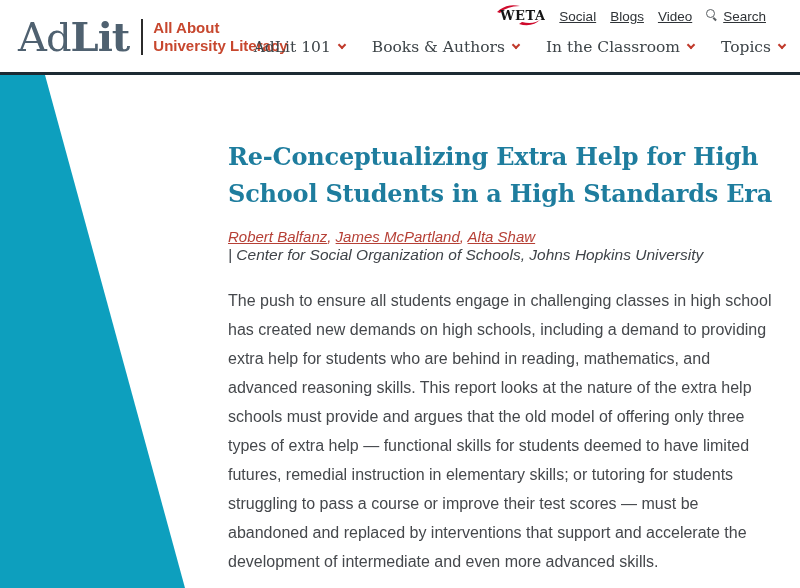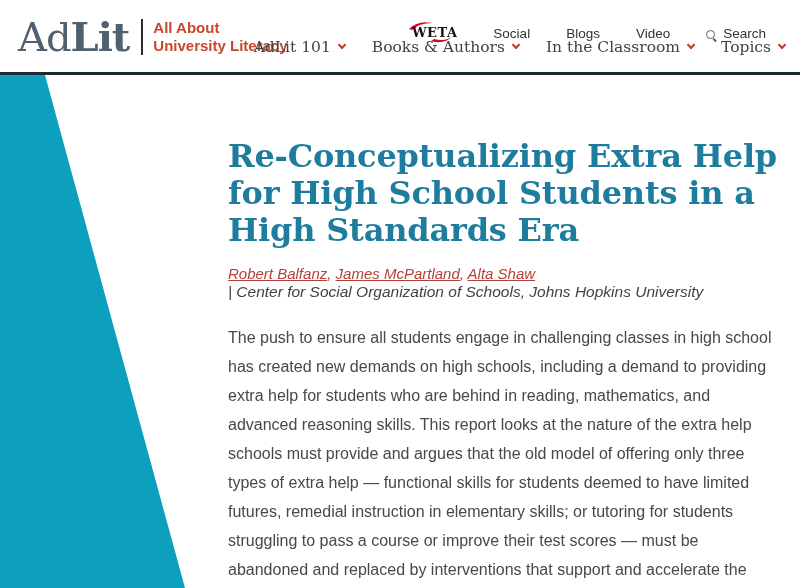--- a/index.html
+++ b/index.html
@@ -12,24 +12,24 @@
             background:#fff; border-bottom:3px solid #1c2a33; z-index:2; }
 
   .logo-group { position:absolute; left:18px; top:16px; display:flex; align-items:center; }
   .logo-word { font-family:"DejaVu Serif", serif; font-size:40px; line-height:41px;
                color:#4f6170; letter-spacing:-1px; }
   .logo-ad { font-weight:500; }
   .logo-lit { font-weight:800; }
   .logo-divider { width:2px; height:36px; background:#2b2b2b; margin:0 10px 0 12px; }
   .tagline { font-size:15px; line-height:18px; color:#c7472e; font-weight:bold; }
 
-  .utility-nav { position:absolute; top:20px; right:34px; display:flex; align-items:center;
-                 gap:36px; font-size:13.5px; color:#2f3337; }
+  .utility-nav { position:absolute; top:3px; right:34px; display:flex; align-items:center;
+                 gap:14px; font-size:13.5px; color:#2f3337;text-decoration:underline; }
   .utility-link { color:#2f3337; text-decoration:none; cursor:pointer; }
-  .search-group { display:flex; align-items:flex-end; gap:6px; cursor:pointer; }
+  .search-group { display:flex; align-items:flex-start; gap:6px; cursor:pointer; }
   .search-icon { position:relative; width:11px; height:11px; display:inline-block; }
   .search-icon::before { content:""; position:absolute; left:0; top:0; width:7px; height:7px;
                          border:1.5px solid #5a5f63; border-radius:50%; }
   .search-icon::after { content:""; position:absolute; left:8px; top:8px; width:4px; height:1.5px;
                         background:#5a5f63; transform:rotate(45deg); transform-origin:0 0; }
 
   .main-nav { position:absolute; bottom:16px; right:15px; display:flex; align-items:center;
               gap:27px; font-family:"DejaVu Serif", serif; font-size:15.5px; color:#3d4448; }
   .nav-item { display:flex; align-items:center; color:#3d4448; text-decoration:none; cursor:pointer; }
   .chevron-down { width:6px; height:6px; border-right:2px solid #c0392b; border-bottom:2px solid #c0392b;
@@ -37,21 +37,21 @@
 
   .weta-logo { display:inline-block; }
 
   
   .teal-wedge { position:absolute; left:0; top:75px; width:185px; height:513px;
                 background:#0d9fbe; z-index:1;
                 clip-path:polygon(0 0, 45px 0, 100% 100%, 0 100%); }
 
   
   .article { position:absolute; left:228px; top:138px; width:545px; z-index:3; }
-  .article-title { font-family:"DejaVu Serif", serif; font-weight:bold; font-size:32px;
+  .article-title { font-family:"DejaVu Serif", serif; font-weight:bold; font-size:24px;
                    line-height:37px; color:#1e7d9e; width:560px; letter-spacing:-0.2px; }
   .byline { margin-top:16px; font-style:italic; font-size:15px; color:#b64036; }
   .author-link { color:#b64036; text-decoration:underline; cursor:pointer;margin-top:28px; }
   .author-sep { color:#b64036; }
   .affiliation { margin-top:1px; font-style:italic; font-size:15.5px; color:#3f4449; }
   .article-body { margin-top:22px; font-size:16px; line-height:29px; color:#45484c; width:545px; }
 </style>
 </head>
 <body>
 

